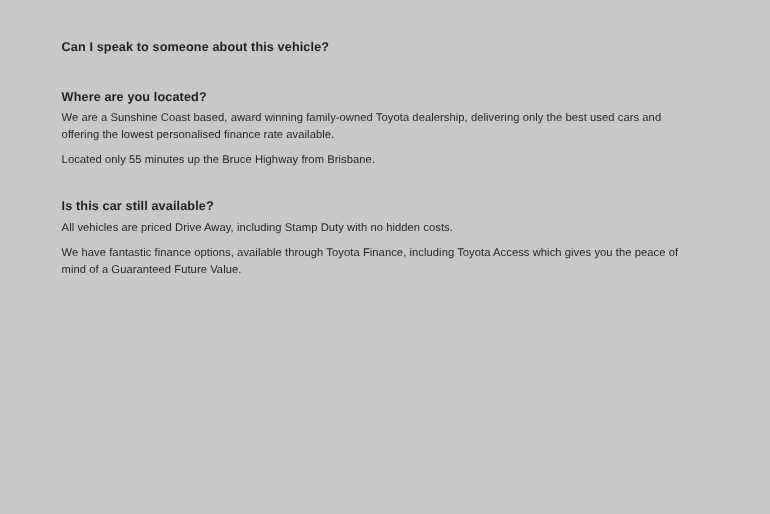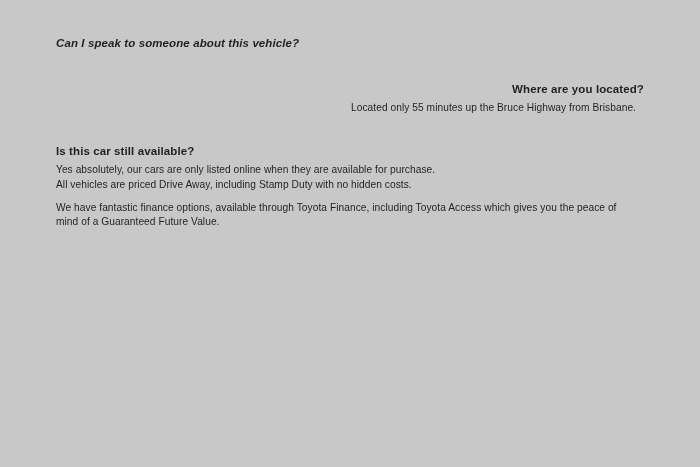--- a/index.html
+++ b/index.html
@@ -38,37 +38,37 @@
     font-size: 10.2px;
     font-weight: normal;
     line-height: 1.42;
     margin: 0 0 9px 0;
     max-width: 580px;
     letter-spacing: 0.05px;
   }
   .faq-para.tight {
     margin-bottom: 0;
   }
-  .section-gap-1 { margin-bottom: 30px; font-style: italic; }
-  .section-gap-2 { margin-bottom: 28px; text-align: right; }
+  .section-gap-1 { margin-bottom: 30px; }
+  .section-gap-2 { margin-bottom: 28px; }
 </style>
 </head>
 <body>
 
 <div class="page">
 
   <section class="faq-section section-gap-1">
     <h2 class="faq-question">Can I speak to someone about this vehicle?</h2>
   </section>
 
   <section class="faq-section section-gap-2">
     <h2 class="faq-question">Where are you located?</h2>
+    <p class="faq-para">We are a Sunshine Coast based, award winning family-owned Toyota dealership, delivering only the best used cars and offering the lowest personalised finance rate available.</p>
     <p class="faq-para tight">Located only 55 minutes up the Bruce Highway from Brisbane.</p>
   </section>
 
   <section class="faq-section">
     <h2 class="faq-question">Is this car still available?</h2>
-    <p class="faq-para tight">Yes absolutely, our cars are only listed online when they are available for purchase.</p>
     <p class="faq-para">All vehicles are priced Drive Away, including Stamp Duty with no hidden costs.</p>
     <p class="faq-para">We have fantastic finance options, available through Toyota Finance, including Toyota Access which gives you the peace of mind of a Guaranteed Future Value.</p>
   </section>
 
 </div>
 
 </body></html>

